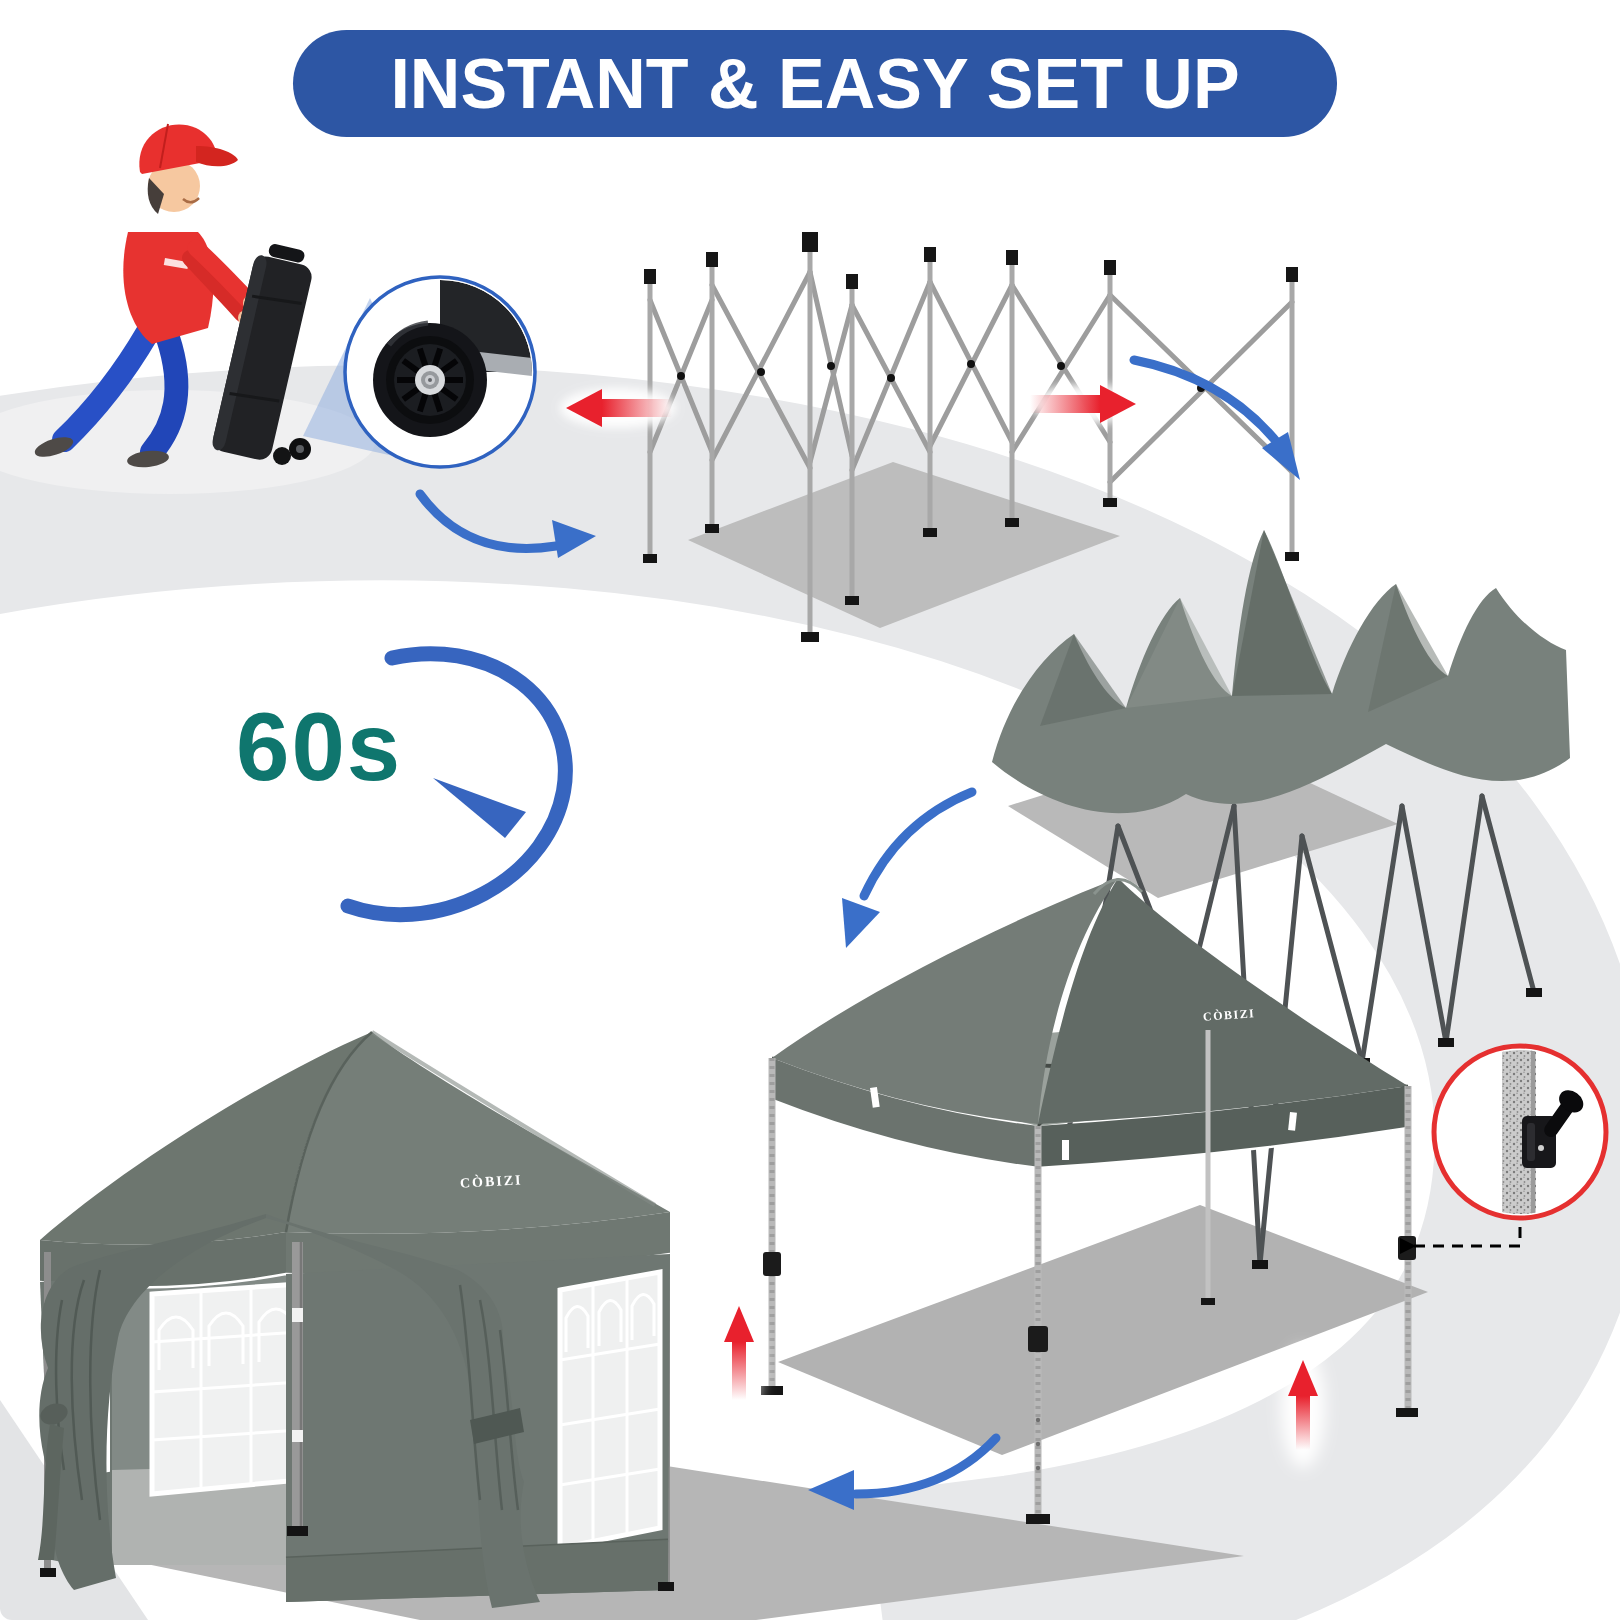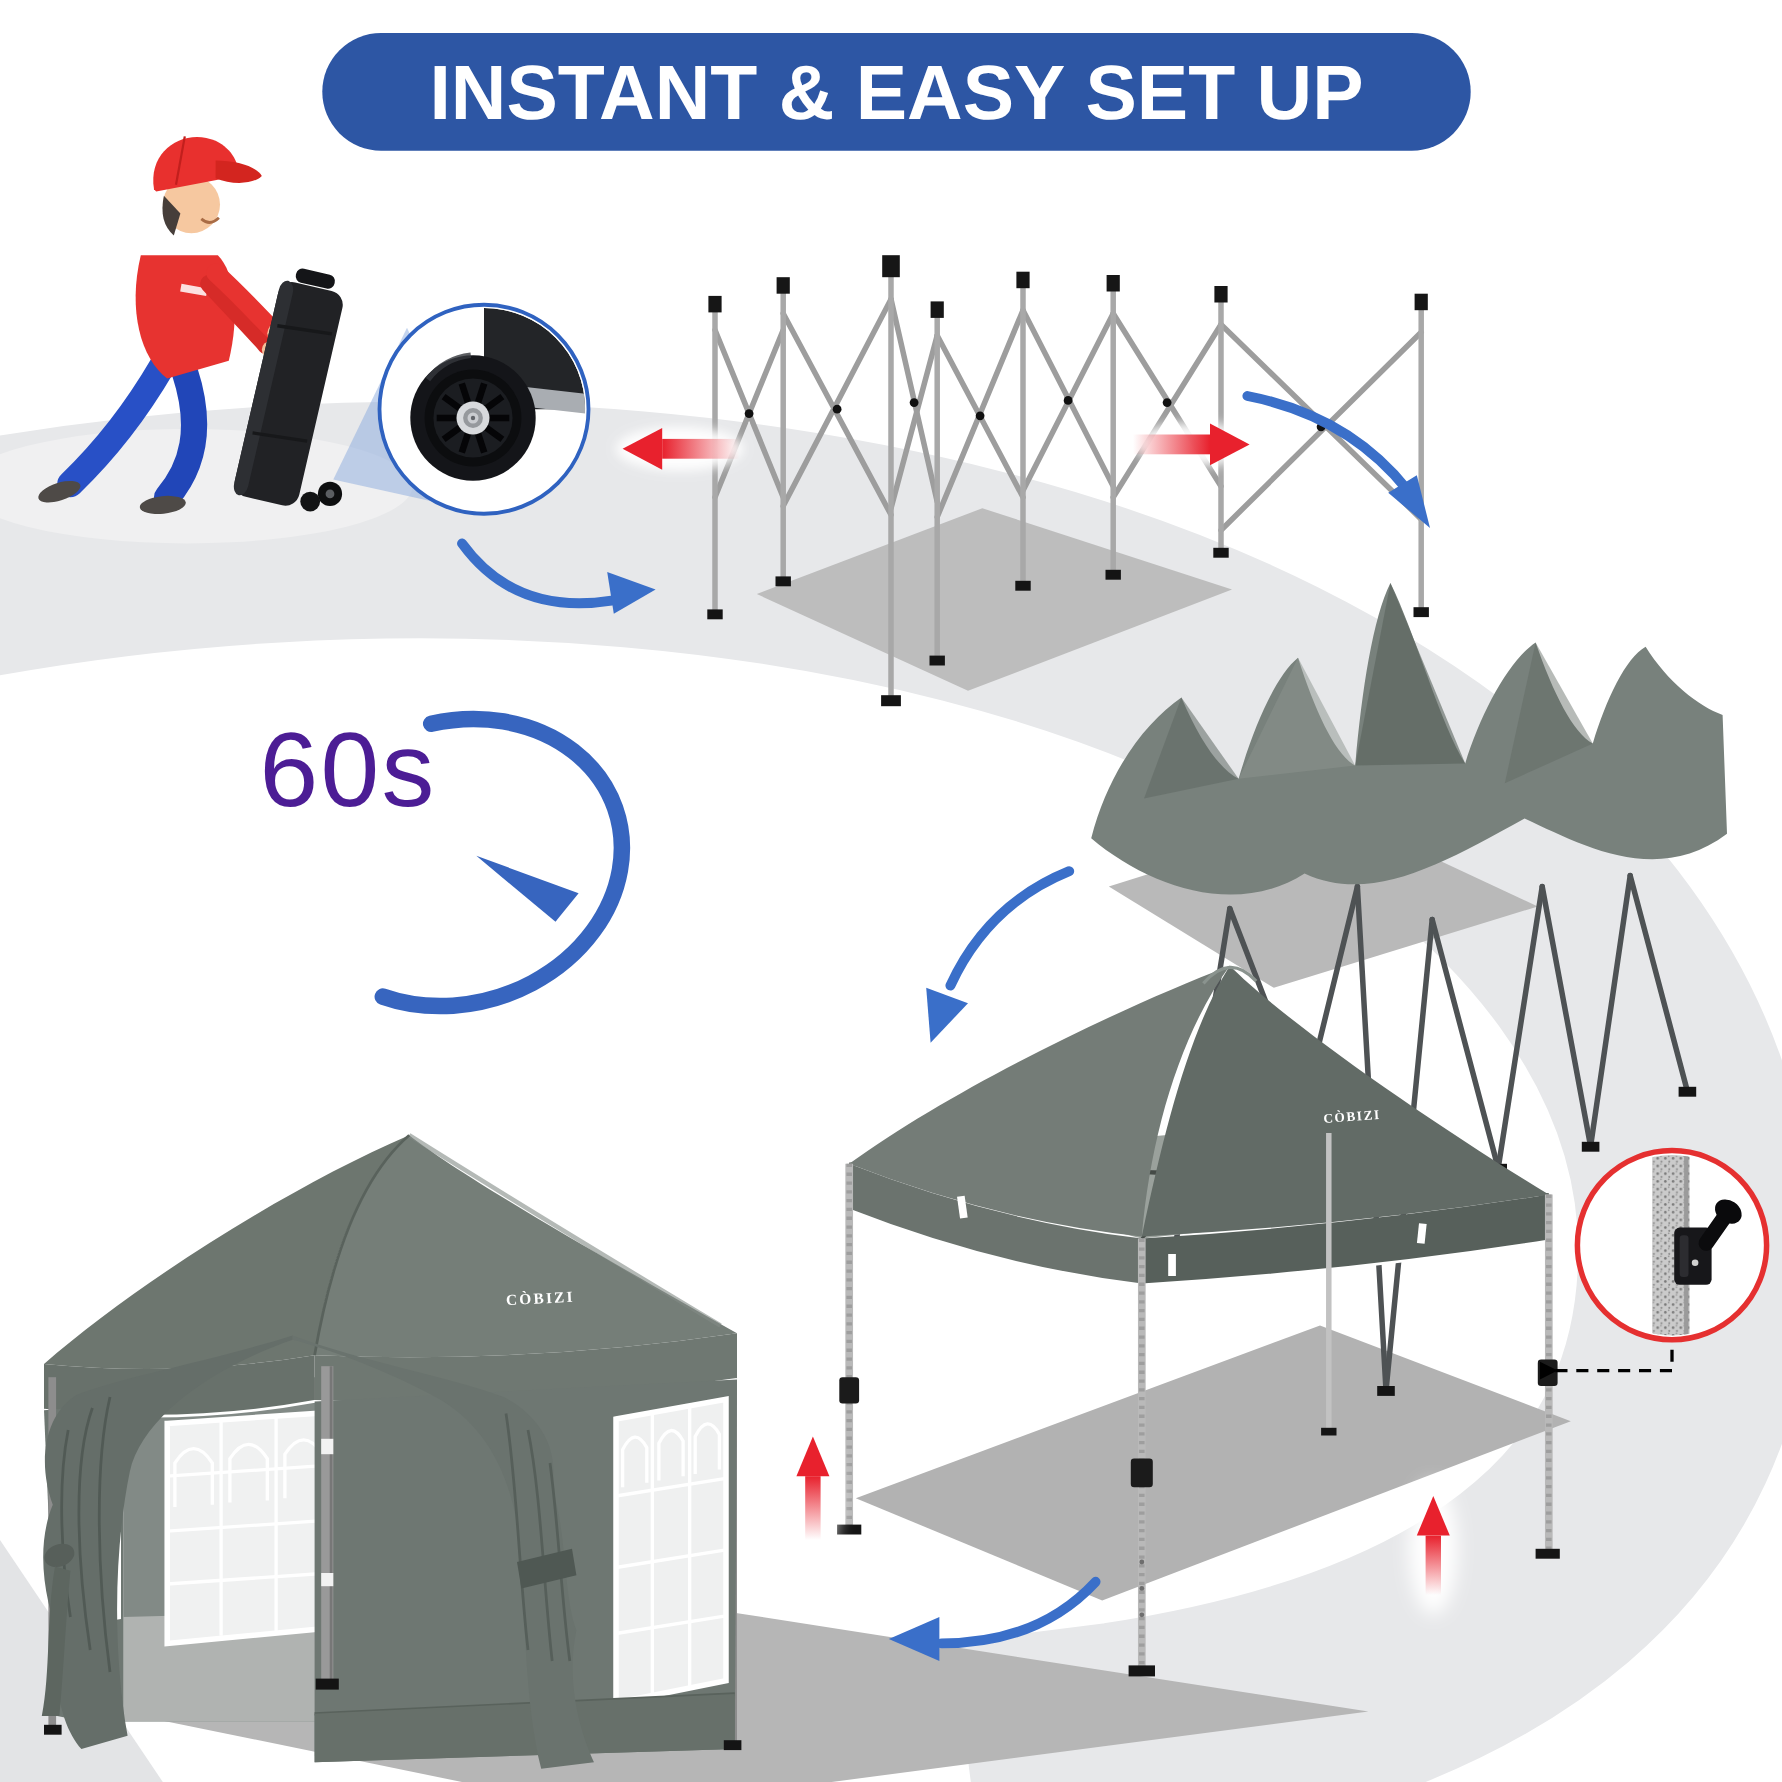--- a/index.html
+++ b/index.html
@@ -1,24 +1,24 @@
 <!DOCTYPE html>
 <html><head>
 <meta charset="utf-8">
 <style>
   html,body{margin:0;padding:0;background:#fff;}
   .stage{position:relative;width:1620px;height:1620px;background:#ffffff;overflow:hidden;
-         font-family:"Liberation Sans", sans-serif;}
+         font-family:"Liberation Sans", sans-serif;border-radius:12px;}
   .stage svg{position:absolute;left:0;top:0;}
   .overlay{position:absolute;pointer-events:none;}
   .title-pill{left:293px;top:30px;width:1044px;height:107px;border-radius:54px;
 dique    background:#2d56a4;display:flex;align-items:center;justify-content:center;}
   .title-pill{background:#2d56a4;}
   .title-pill span{color:#ffffff;font-size:70px;font-weight:700;white-space:nowrap;letter-spacing:0px;}
-  .timer-label{left:236px;top:646px;color:#4c1d95;font-size:96px;font-weight:400;letter-spacing:2px;}
+  .timer-label{left:236px;top:692px;color:#0f766e;font-size:96px;font-weight:700;letter-spacing:2px;}
   .logo{color:#ffffff;font-family:"Liberation Serif", serif;font-weight:600;white-space:nowrap;}
   .logo-canopy{left:1203px;top:1008px;font-size:12px;letter-spacing:1.5px;transform:rotate(-4deg);}
   .logo-tent{left:460px;top:1174px;font-size:14px;letter-spacing:2px;transform:rotate(-3deg);}
 </style>
 </head>
 <body>
 
 <div class="stage">
 
 <svg width="1620" height="1620" viewBox="0 0 1620 1620">

